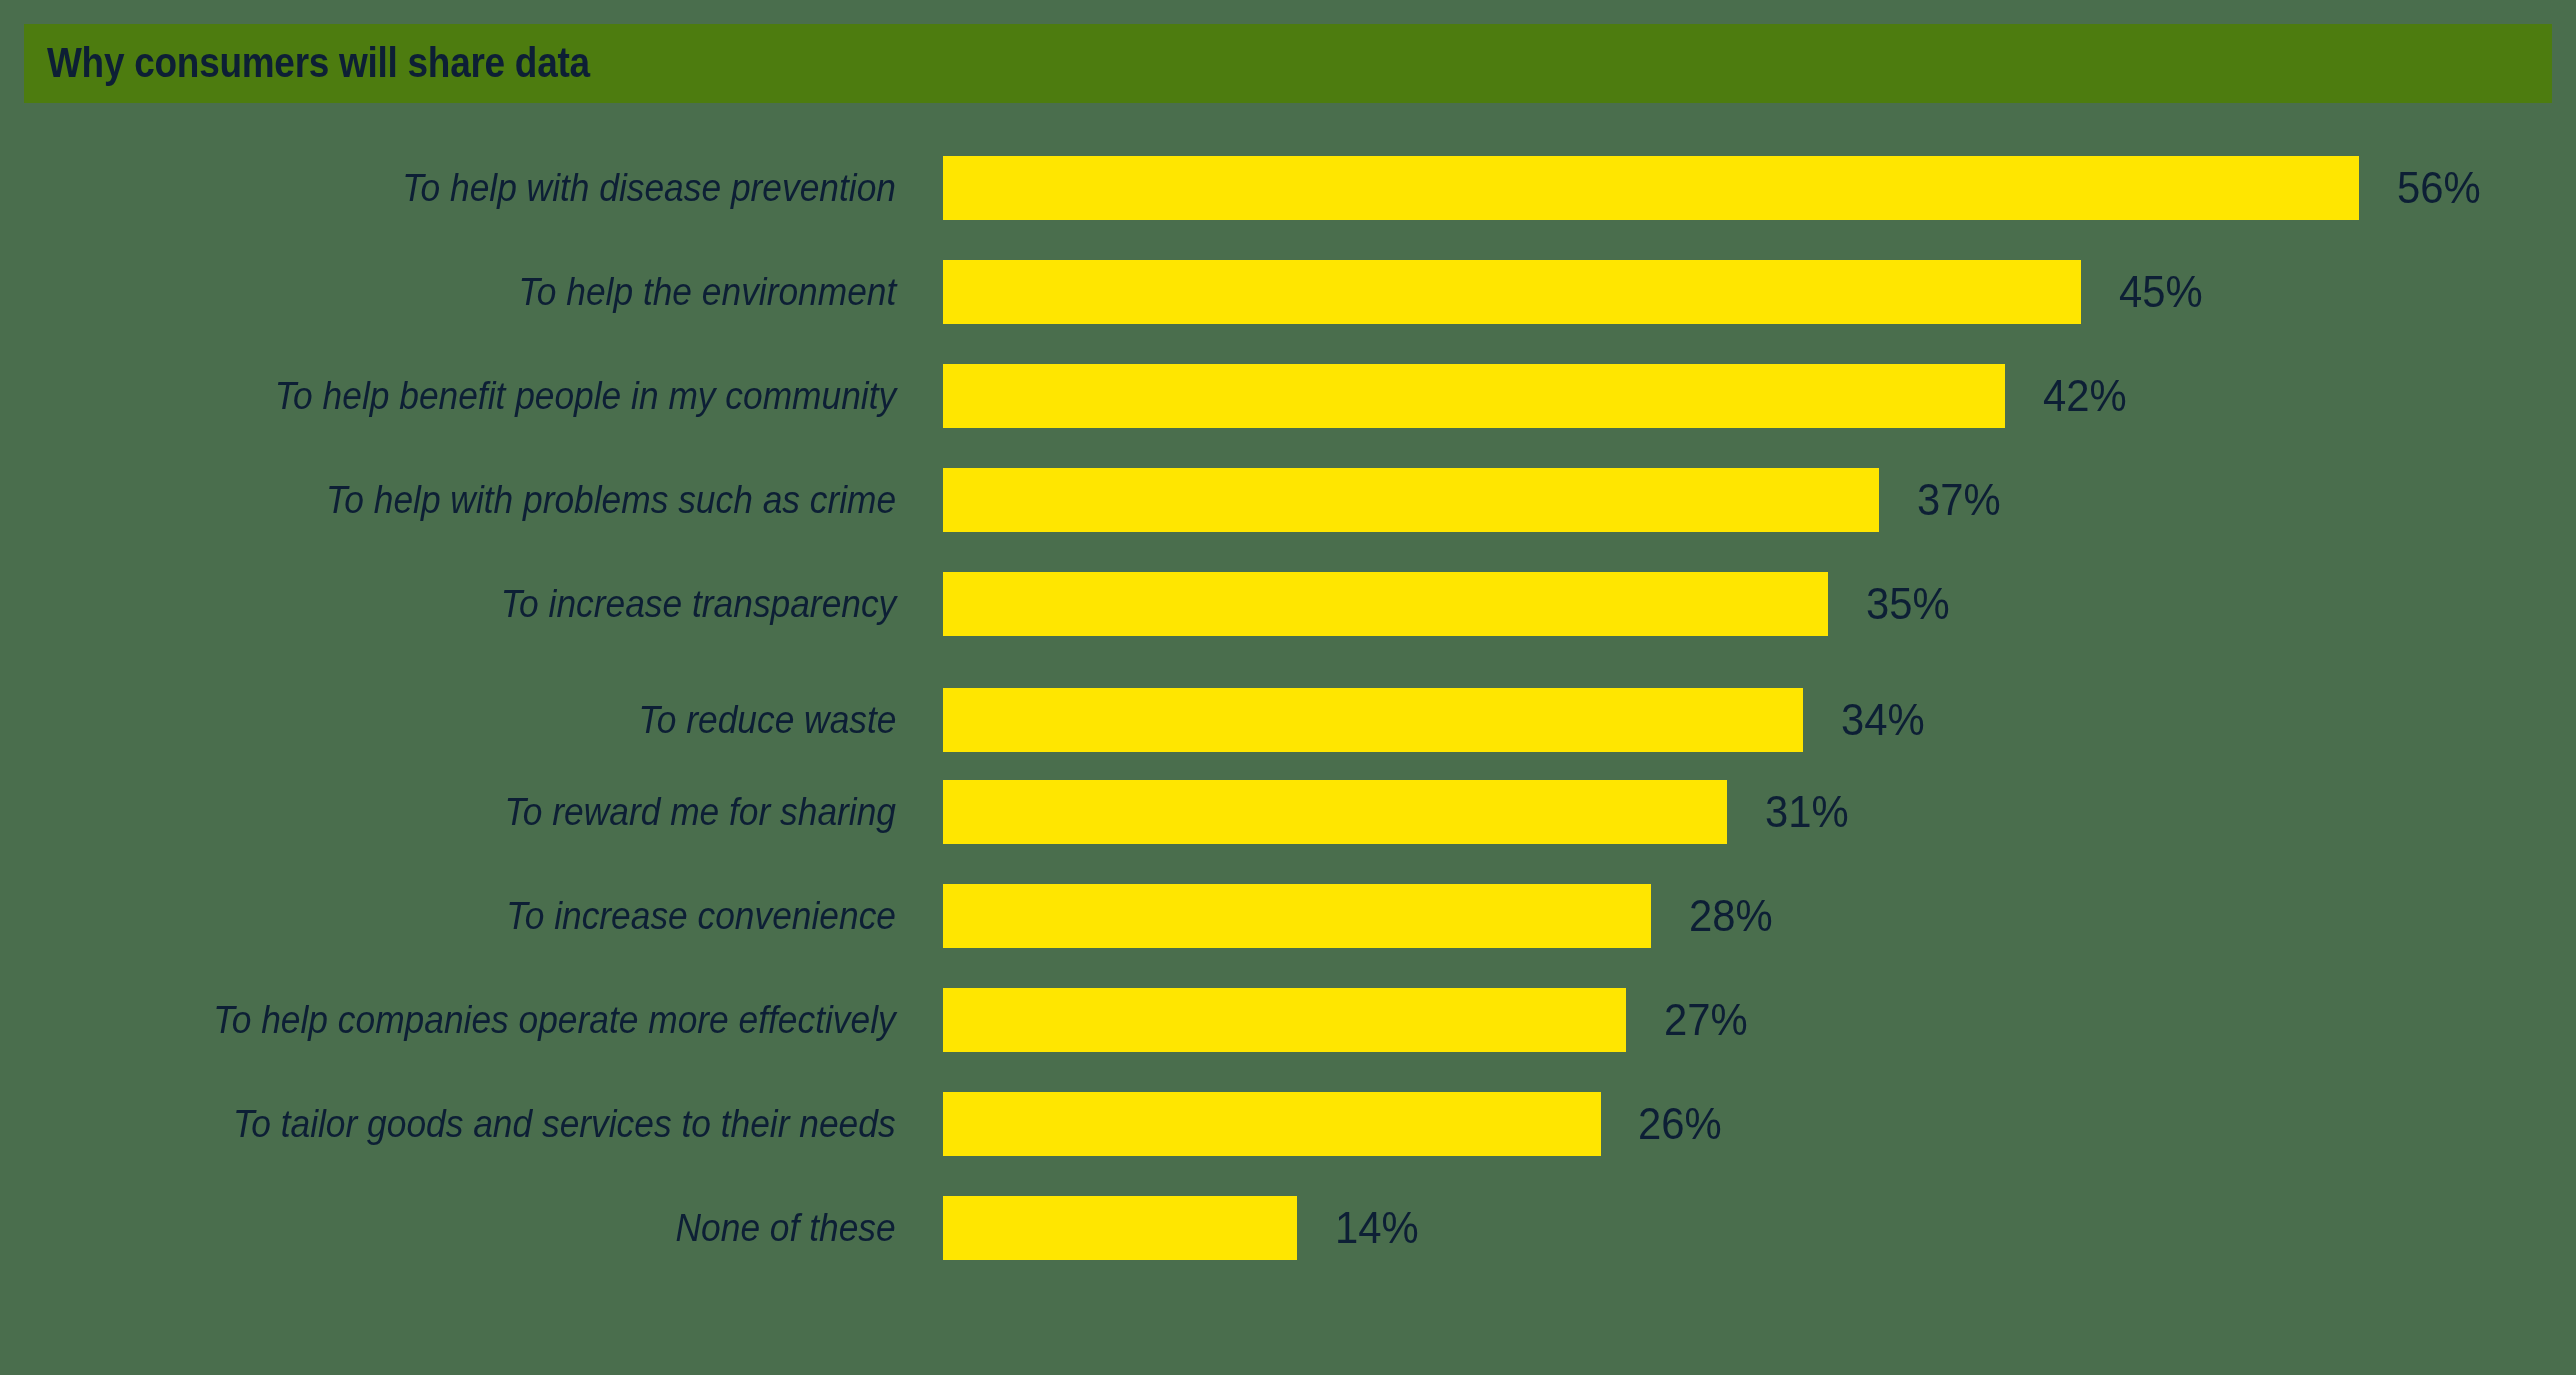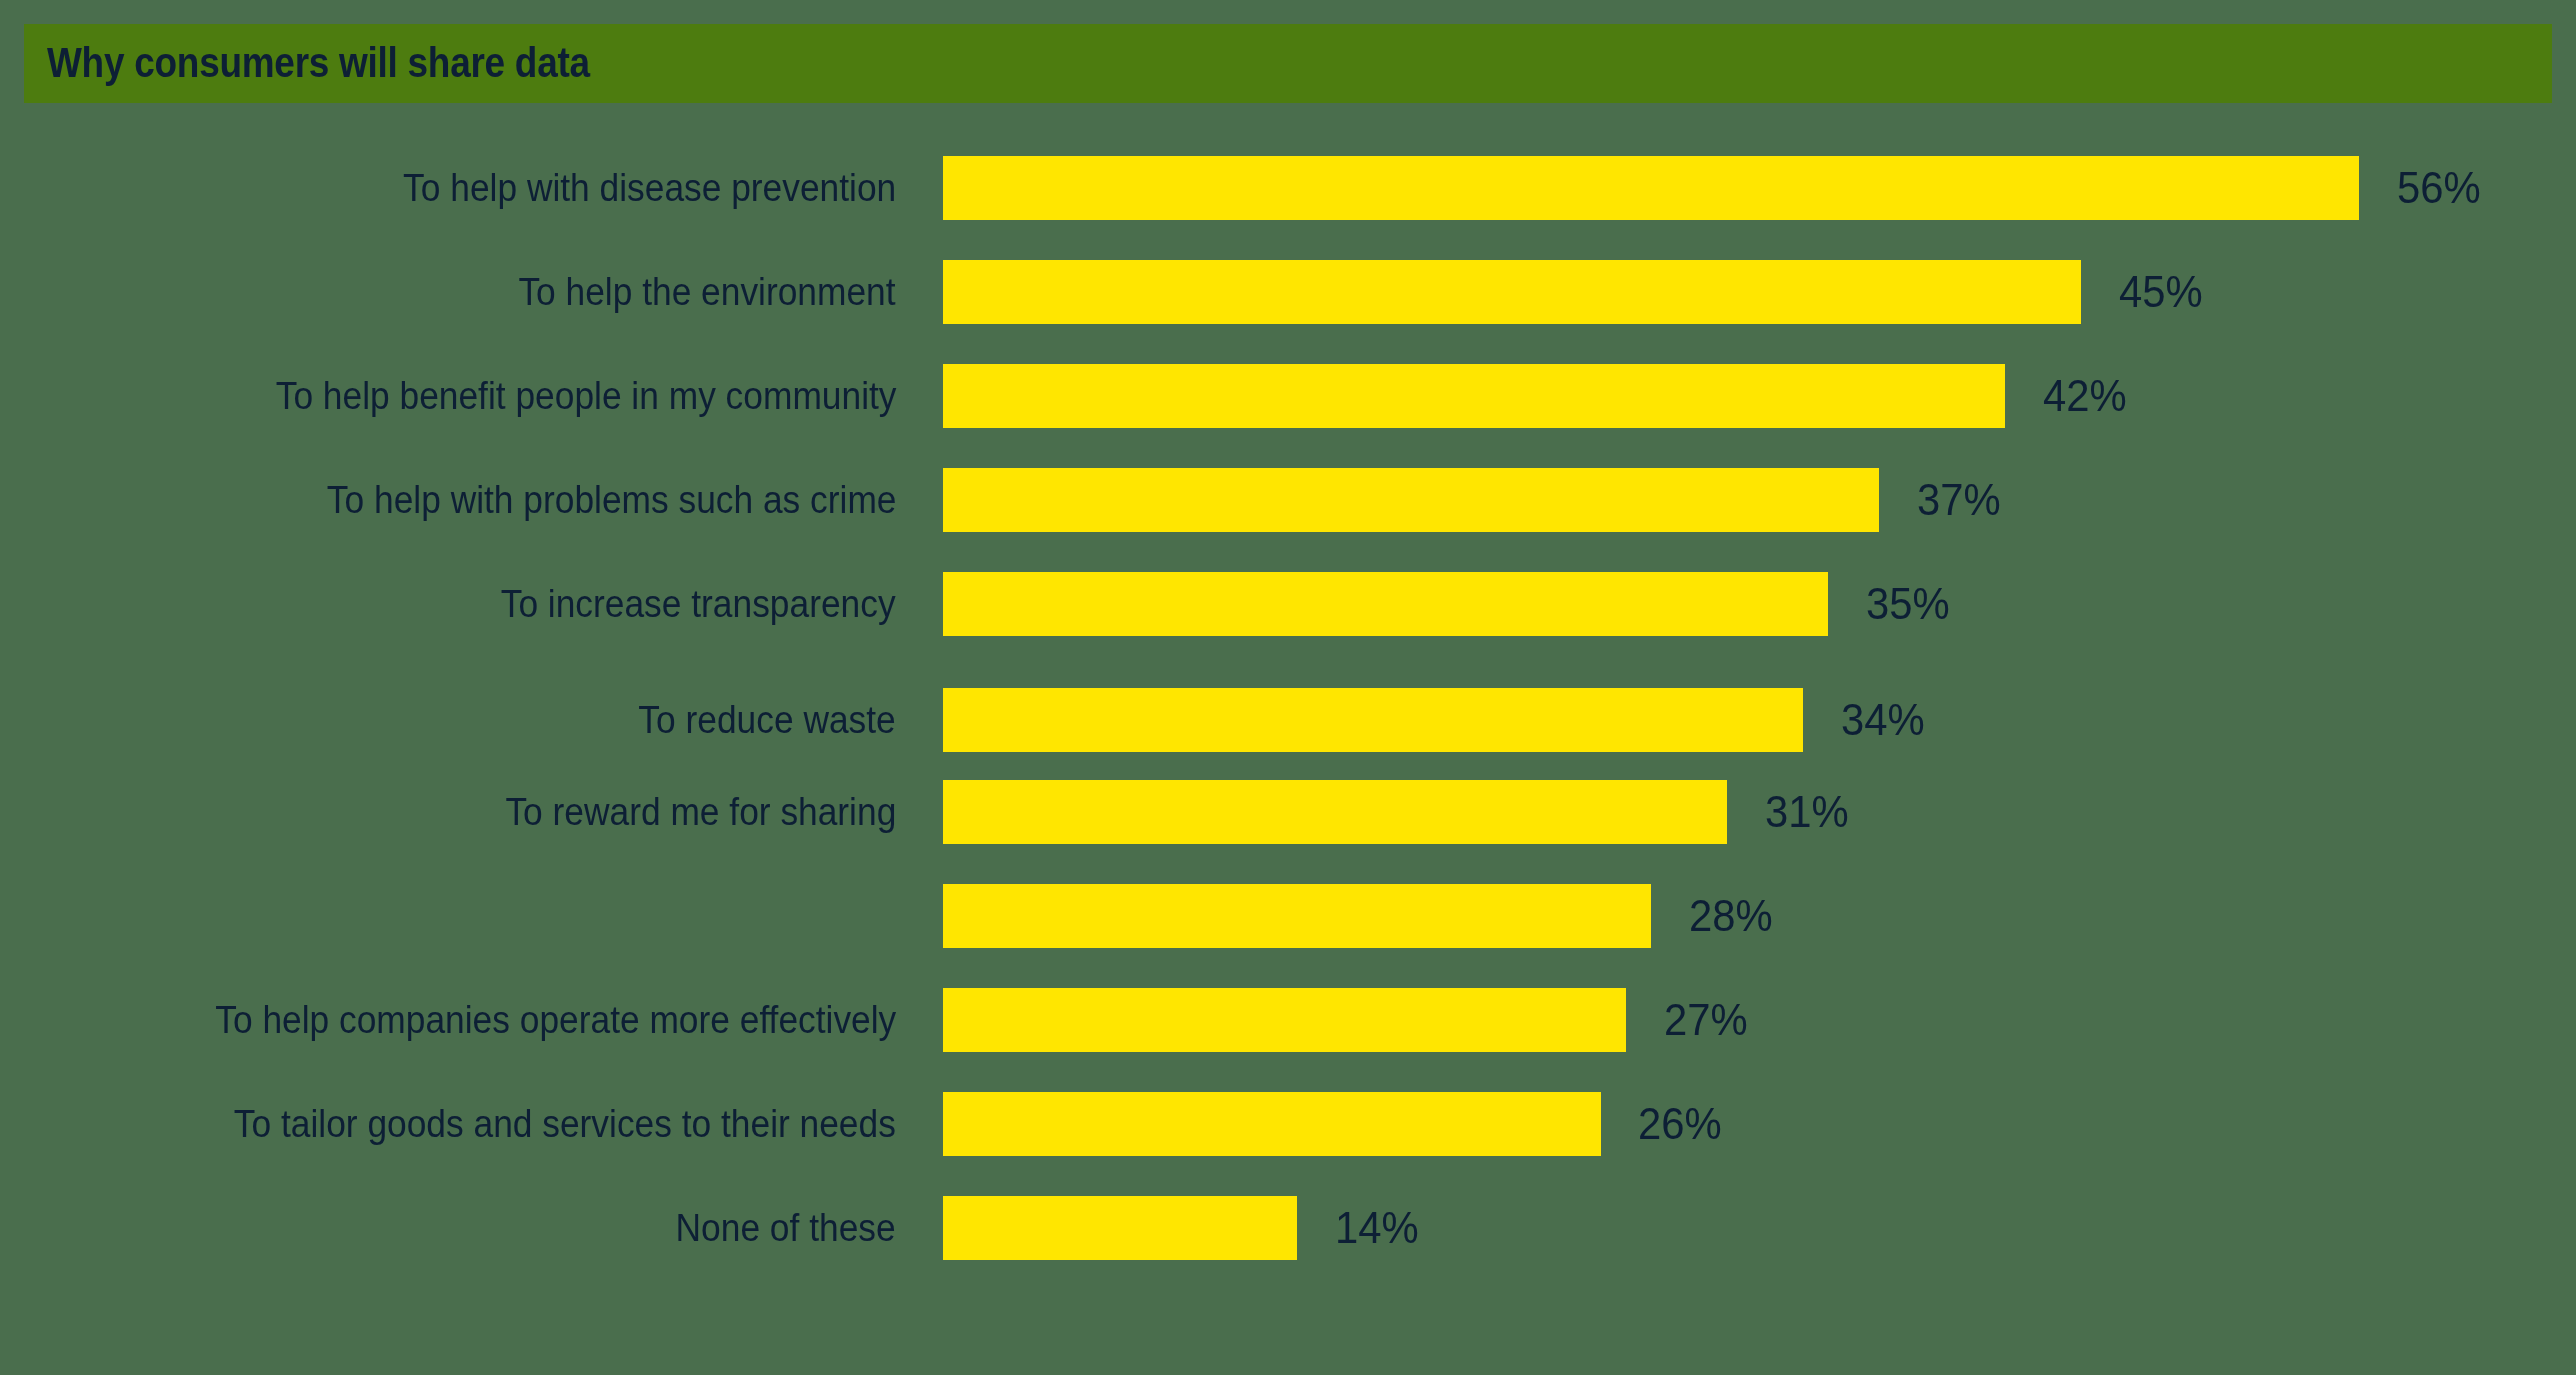--- a/index.html
+++ b/index.html
@@ -66,20 +66,21 @@
     right: 1680px; 
     top: 50%;
     transform: translateY(-50%);
     color: #0d1f35;
     font-family: "Liberation Sans Narrow", "Liberation Sans", sans-serif;
     font-size: 38px;
     font-weight: normal;
     white-space: nowrap;
     text-align: right;
     line-height: 1;
+    font-style: italic;
   }
   .cat-label > span {
     display: inline-block;
     transform: scaleX(0.93);
     transform-origin: right center;
   }
 
   .bar-track {
     position: absolute;
     left: 943px;
@@ -183,20 +184,21 @@
         <div class="value-label" style="left: 1841px;"><span>34%</span></div>
       </div>
       <div class="bar-row" style="top: 780px;">
         <div class="cat-label"><span>To reward me for sharing</span></div>
         <div class="bar-track">
           <div class="bar" style="width: 784px; background: rgb(255, 230, 0);"></div>
         </div>
         <div class="value-label" style="left: 1765px;"><span>31%</span></div>
       </div>
       <div class="bar-row" style="top: 884px;">
+        <div class="cat-label"><span>To increase convenience</span></div>
         <div class="bar-track">
           <div class="bar" style="width: 708px; background: rgb(255, 230, 0);"></div>
         </div>
         <div class="value-label" style="left: 1689px;"><span>28%</span></div>
       </div>
       <div class="bar-row" style="top: 988px;">
         <div class="cat-label"><span>To help companies operate more effectively</span></div>
         <div class="bar-track">
           <div class="bar" style="width: 683px; background: rgb(255, 230, 0);"></div>
         </div>

